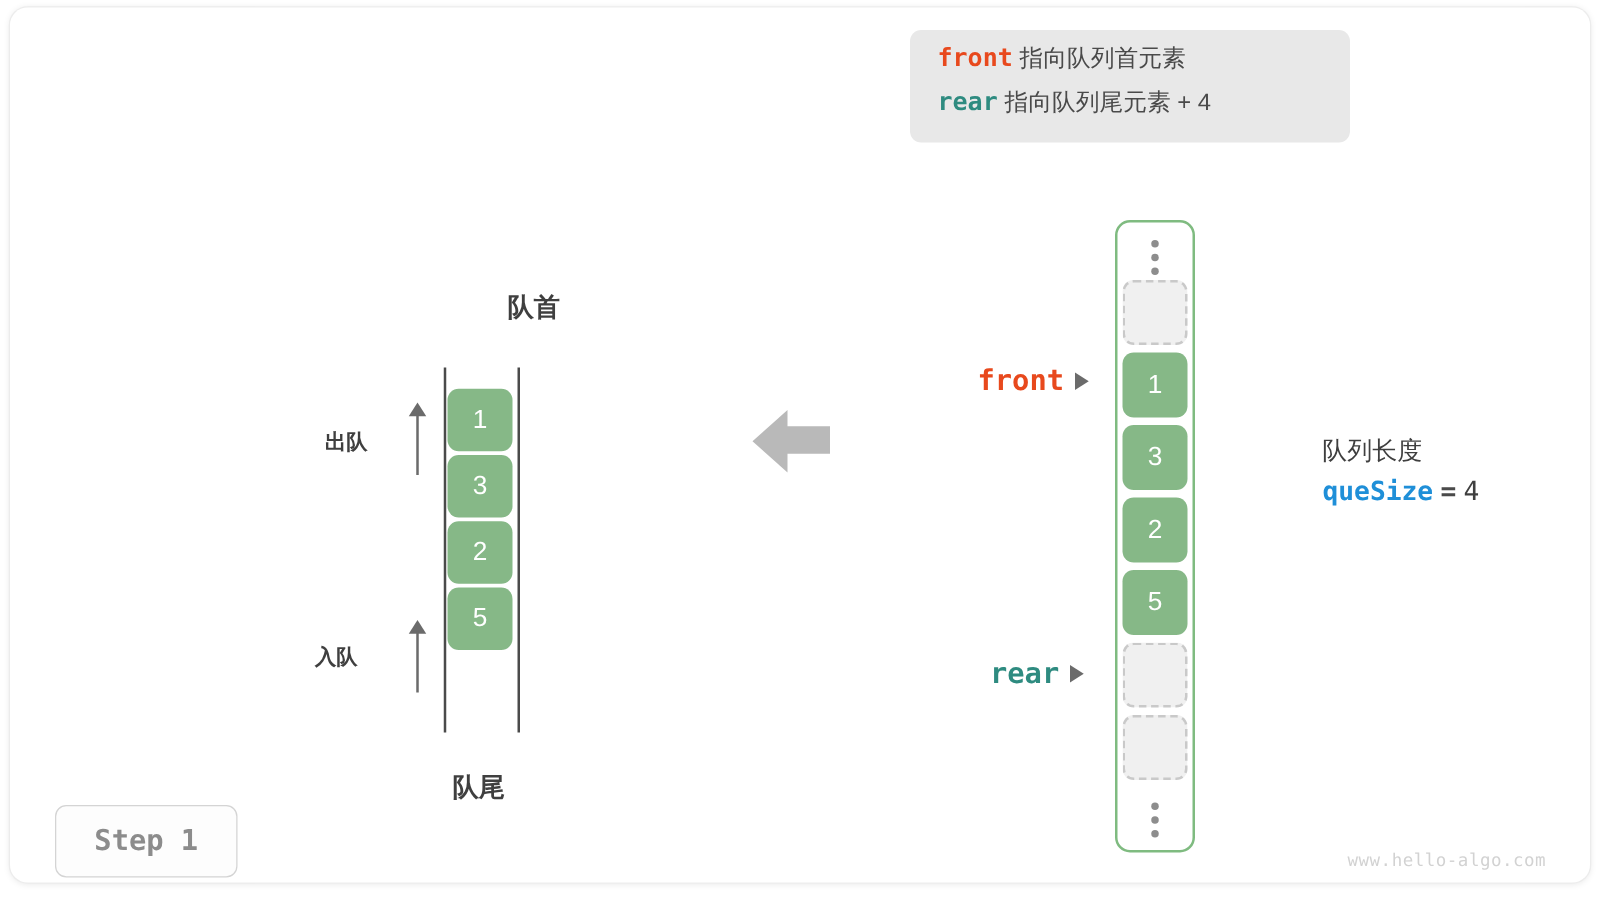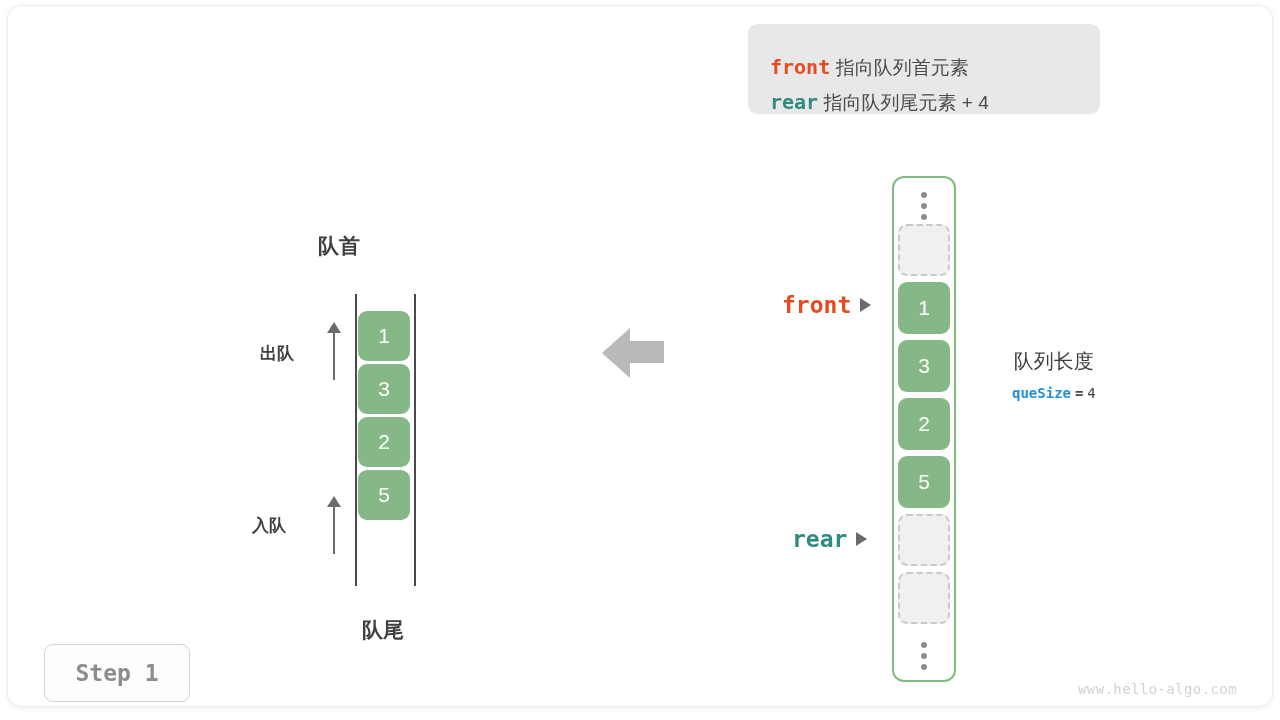--- a/index.html
+++ b/index.html
@@ -36,28 +36,28 @@
     font-family: "Liberation Sans", "DejaVu Sans", sans-serif;
     font-weight: bold;
   }
   .front-c { color: #e8491d; }
   .rear-c  { color: #2e8b80; }
   .size-c  { color: #1f8fd8; }
 
   
   #note-box {
     position: absolute;
-    left: 740px;
+    left: 720px;
     top: 18px;
     width: 352px;
     height: 90px;
     background: #e8e8e8;
     border-radius: 9px;
     box-sizing: border-box;
-    padding: 26px 0 0 22px;
+    padding: 5px 0 0 22px;
   }
   .note-line {
     height: 35px;
     line-height: 35px;
     font-size: 19.5px;
     white-space: nowrap;
   }
   .note-line .kw { font-size: 20px; }
   .note-line .txt {
     font-family: "Liberation Sans", "DejaVu Sans", sans-serif;
@@ -159,37 +159,38 @@
     text-align: center;
   }
   #size-note .l1 {
     font-size: 20px;
     color: #3f3f3f;
     font-family: "Liberation Sans", "DejaVu Sans", sans-serif;
     font-weight: normal;
     line-height: 30px;
   }
   #size-note .l2 {
-    font-size: 14px;
+    font-size: 21px;
     line-height: 34px;
+    margin-left: 46px;
   }
   #size-note .l2 .op { color: #4a4a4a; font-weight: bold; }
   #size-note .l2 .num {
     color: #3f3f3f;
     font-family: "DejaVu Sans Mono", "Liberation Mono", monospace;
     font-weight: normal;
   }
 
   
   #queue-head-label {
     position: absolute;
     left: 310px;
     top: 226px;
     width: 130px;
-    text-align: left;
+    text-align: right;
     font-size: 21px;
     color: #3f3f3f;
   }
   #queue-tail-label {
     position: absolute;
     left: 310px;
     top: 610px;
     width: 130px;
     text-align: center;
     font-size: 21px;

